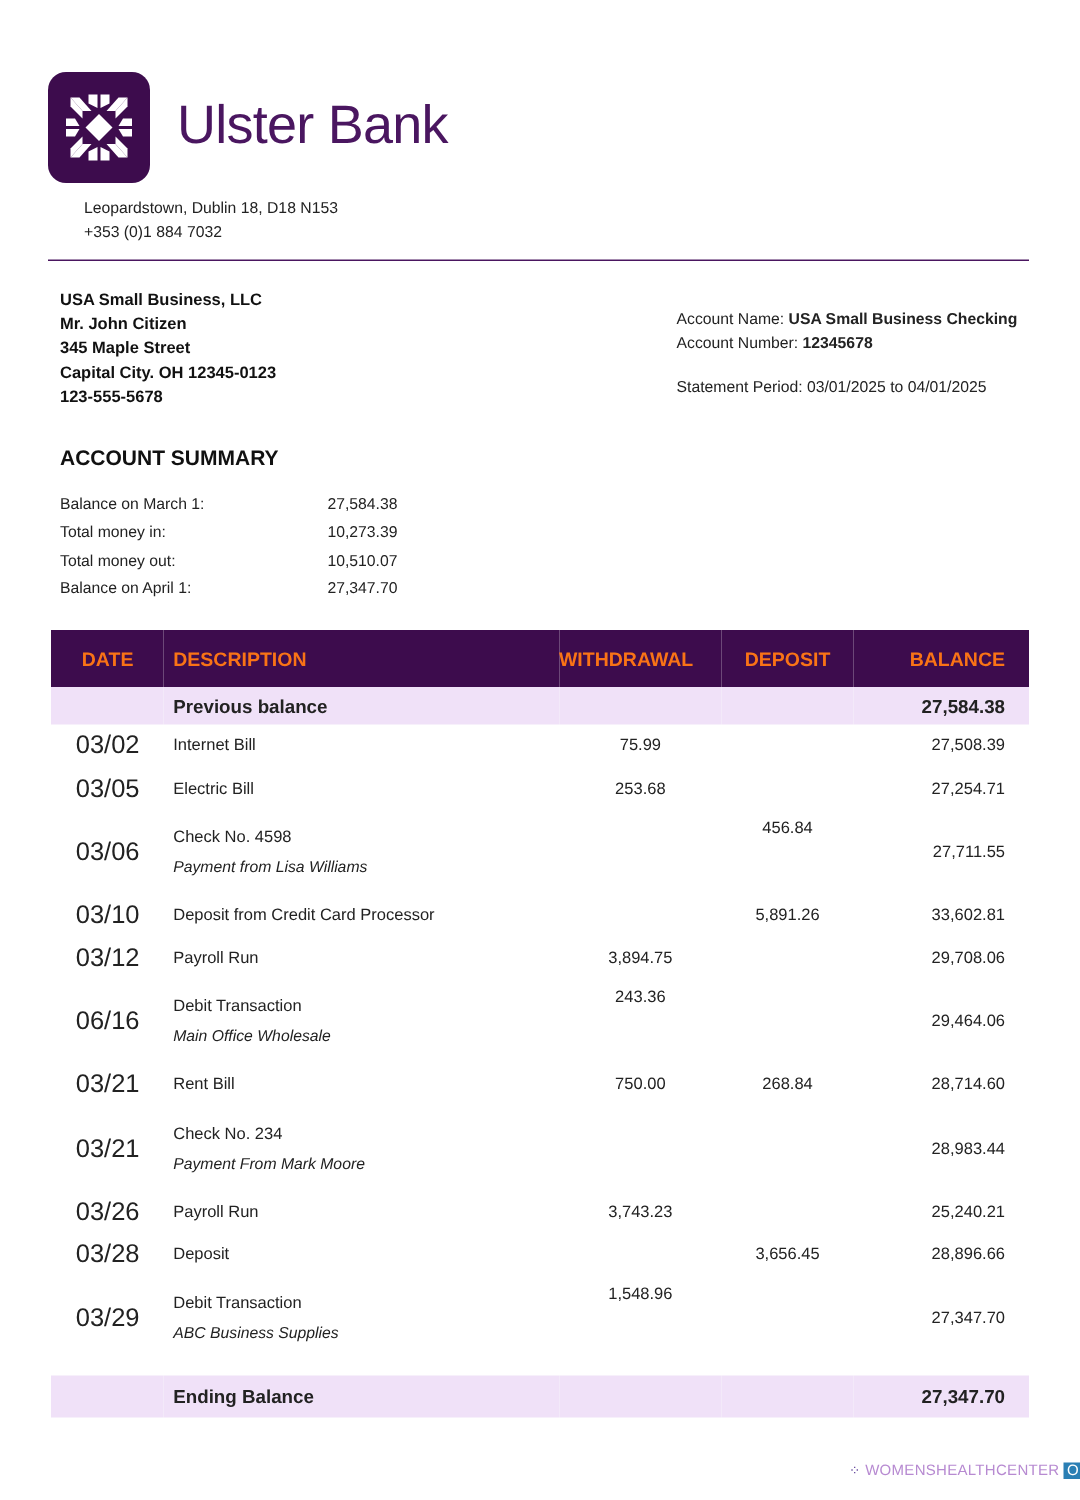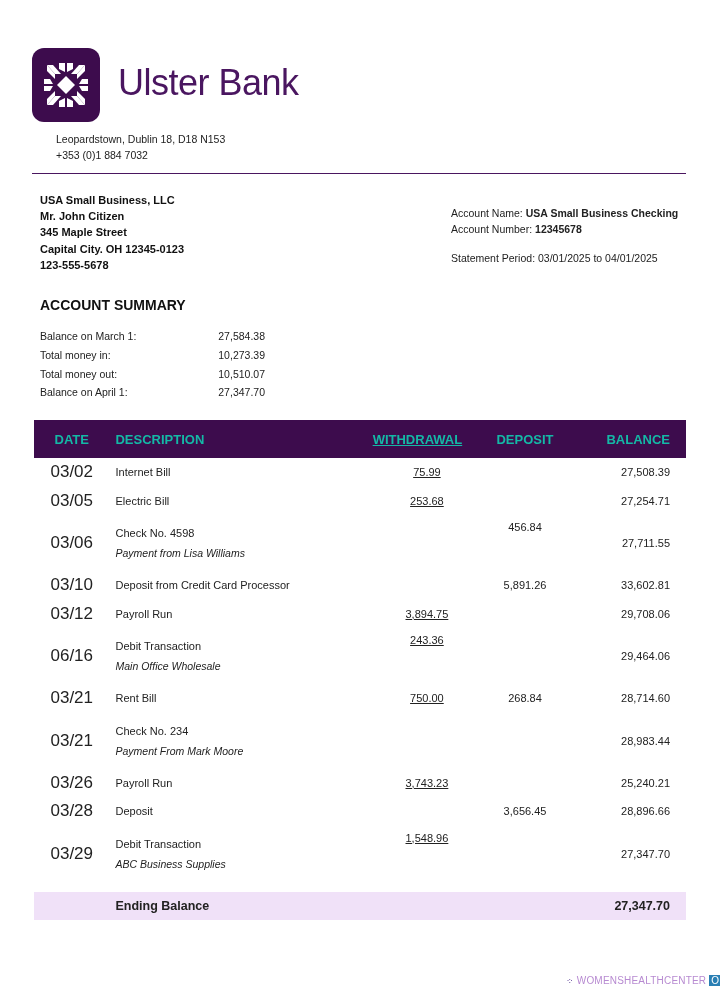--- a/index.html
+++ b/index.html
@@ -14,25 +14,25 @@
   .cust { left:40px; top:192px; font-size:11px; line-height:16.2px; font-weight:bold; color:#111; }
   .acct { left:451px; top:205px; font-size:10.5px; line-height:16px; color:#222; }
   .acct b { font-weight:bold; }
   .period { left:451px; top:252px; font-size:10.5px; color:#222; }
   .sum-title { left:40px; top:297px; font-size:14px; font-weight:bold; color:#111; }
   .sum { left:40px; top:327px; font-size:10.5px; color:#222; }
   .sum-row { display:flex; height:18.7px; align-items:center; }
   .sum-row .lbl { width:175px; }
   .sum-row .val { width:50px; text-align:right; }
   table.tx { position:absolute; left:34px; top:420px; width:652px; border-collapse:collapse; font-size:11px; color:#222; }
-  table.tx th { background:#3d0c4d; color:#14b8a6; font-weight:bold; font-size:13px; height:38px; padding:0; text-align:left; }
+  table.tx th { background:#3d0c4d; color:#f97316; font-weight:bold; font-size:13px; height:38px; padding:0; text-align:left; }
   table.tx td { padding:0; }
   .c-date { width:78px; text-align:center !important; }
   .c-desc { width:270px; padding-left:6px !important; }
-  .c-wd { width:110px; text-align:center;text-decoration:underline; }
+  .c-wd { width:110px; text-align:center; }
   .c-dep { width:90px; text-align:center !important; }
   .c-bal { width:104px; text-align:right !important; padding-right:16px !important; }
   tr.hl td { background:#f0e1f8; font-weight:bold; font-size:12.5px; height:25px; }
   tr.single td { height:28.5px; }
   tr.double td { height:50px; }
   .sub { display:block; font-style:italic; margin-top:8px; font-size:10.5px; }
   .top-align { vertical-align:top; padding-top:6px !important; }
   .date-cell { font-size:17px; }
   tr.gap td { height:10px; }
   .footer { left:566px; top:975px; font-size:10px; color:#b78ad1; letter-spacing:0.2px; display:flex; align-items:center; gap:3px; }
@@ -120,20 +120,27 @@
   <thead>
     <tr>
       <th class="c-date">DATE</th>
       <th class="c-desc">DESCRIPTION</th>
       <th class="c-wd">WITHDRAWAL</th>
       <th class="c-dep">DEPOSIT</th>
       <th class="c-bal">BALANCE</th>
     </tr>
   </thead>
   <tbody>
+    <tr class="hl">
+      <td class="c-date"></td>
+      <td class="c-desc">Previous balance</td>
+      <td class="c-wd"></td>
+        <td class="c-dep"></td>
+      <td class="c-bal">27,584.38</td>
+    </tr>
     <tr class="single">
       <td class="c-date date-cell">03/02</td>
       <td class="c-desc">Internet Bill</td>
       <td class="c-wd">75.99</td>
       <td class="c-dep"></td>
       <td class="c-bal">27,508.39</td>
     </tr>
     <tr class="single">
       <td class="c-date date-cell">03/05</td>
       <td class="c-desc">Electric Bill</td>

